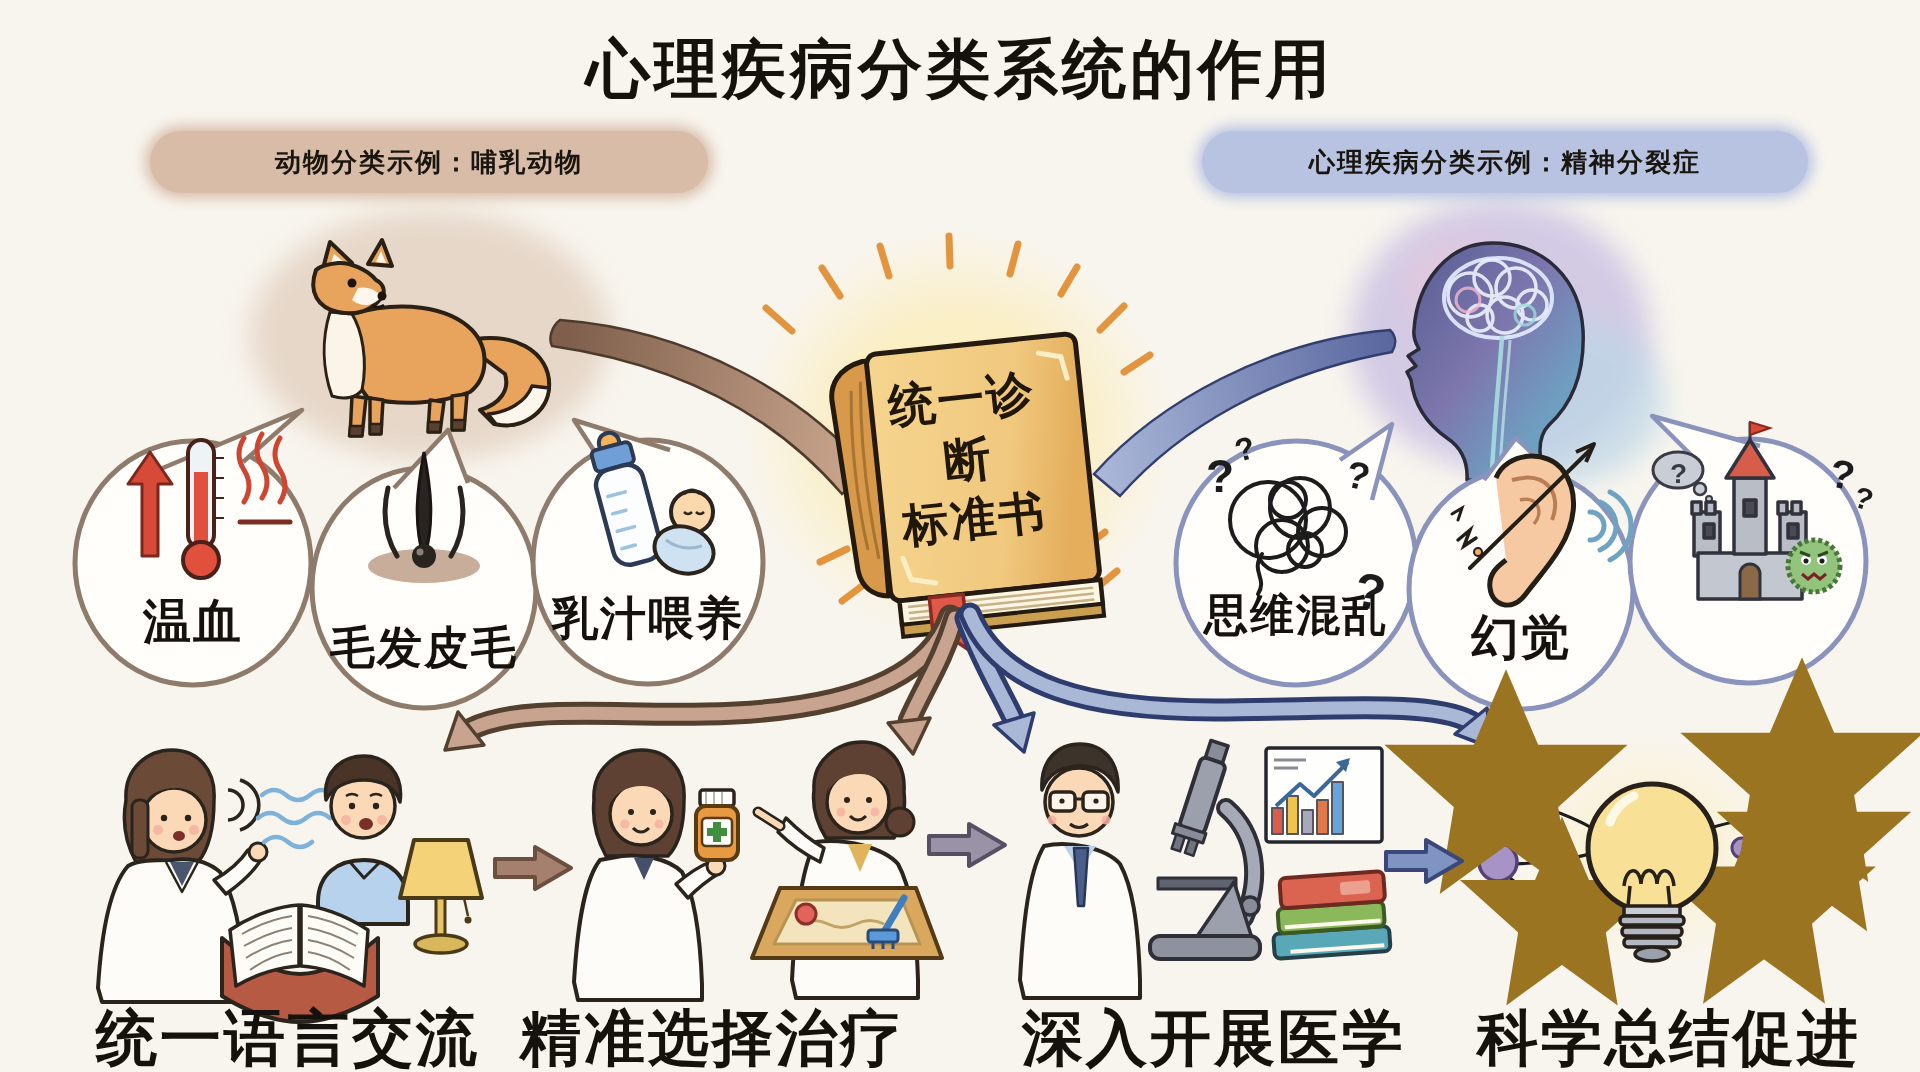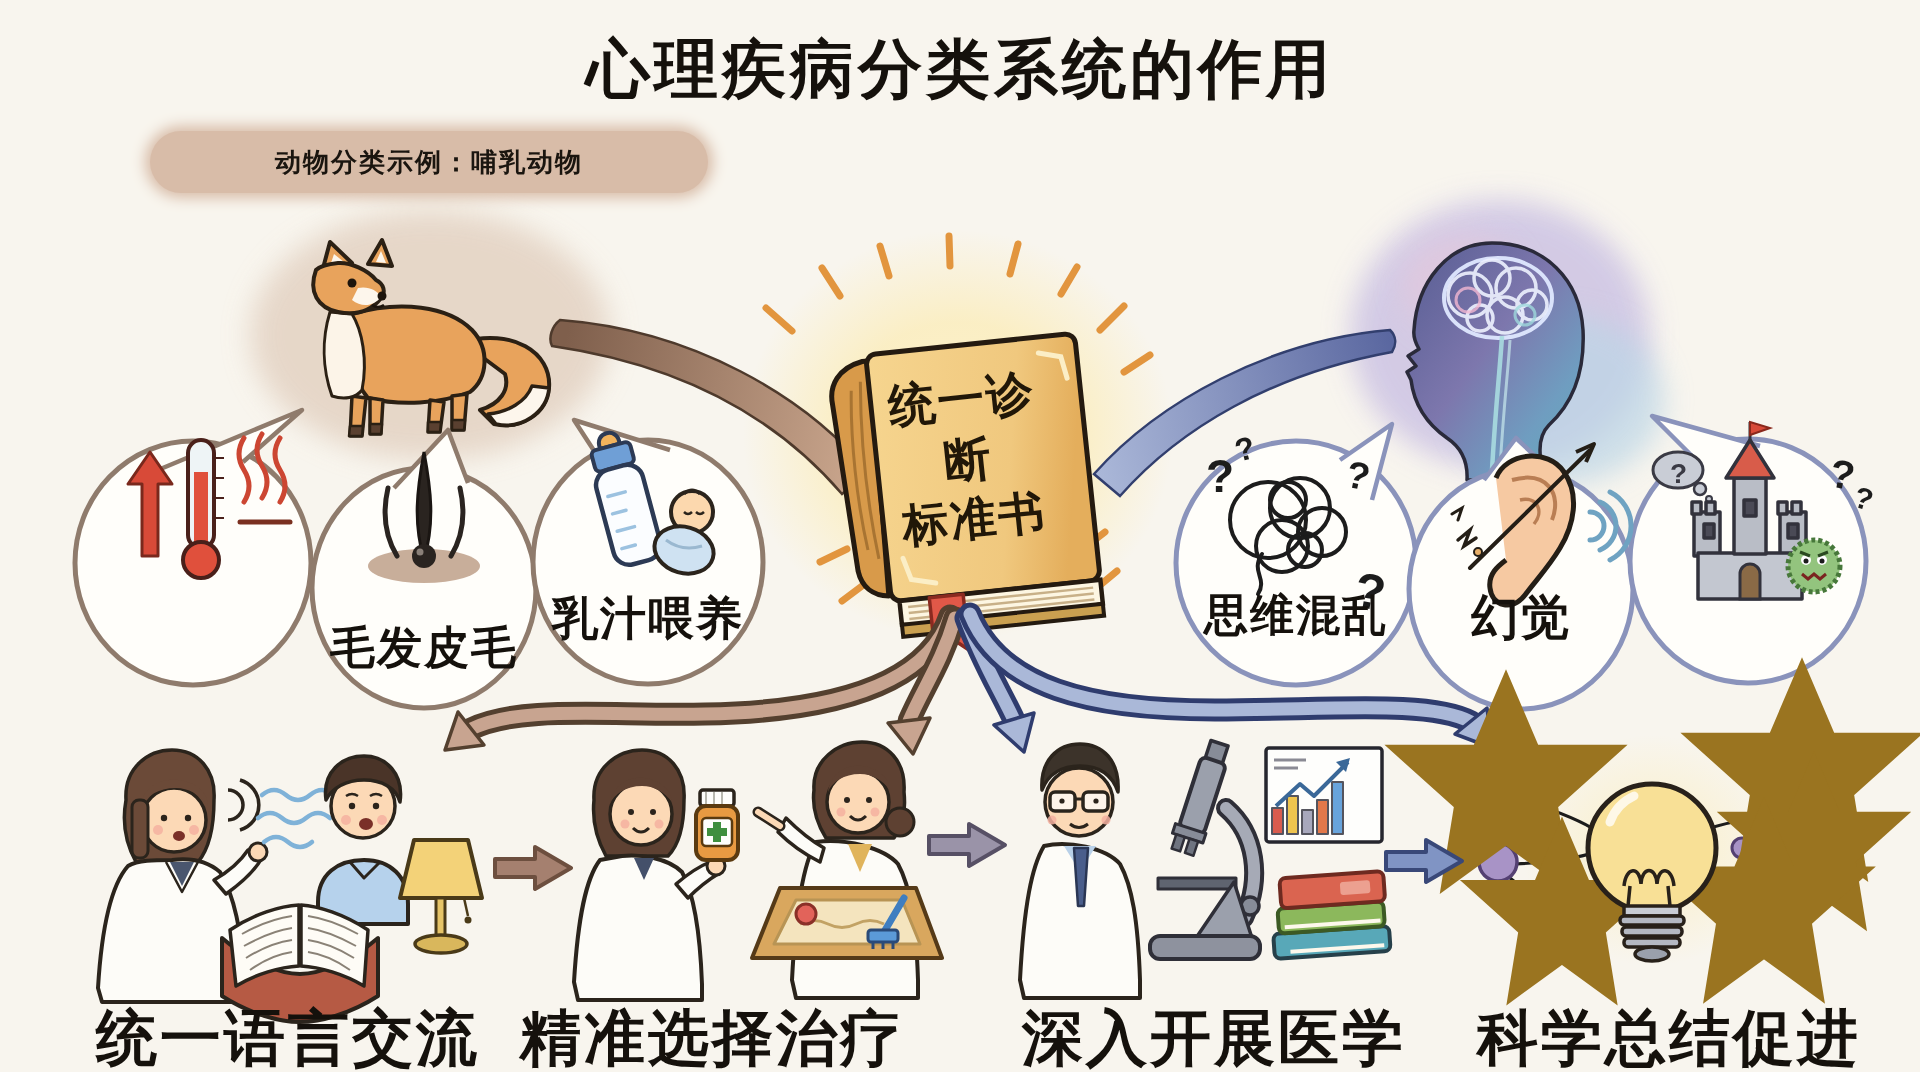--- a/index.html
+++ b/index.html
@@ -489,29 +489,33 @@
       <use href="#fatArrow" transform="translate(967,845)" fill="#9a93a8" stroke="#575065" stroke-width="4"></use>
       <use href="#fatArrow" transform="translate(1424,861)" fill="#8094c4" stroke="#394878" stroke-width="4"></use>
     </g>
   </svg>
 
   <div class="abs page-title">心理疾病分类系统的作用</div>
 
   <div class="abs pill pill-left">
     <span>动物分类示例：哺乳动物</span>
   </div>
+  <div class="abs pill pill-right">
+    <span>心理疾病分类示例：精神分裂症</span>
+  </div>
 
   <div class="abs book-title">
     <div class="l1">统一诊断</div>
     <div class="l2">标准书</div>
   </div>
 
+  <div class="abs bubble-label" style="left:85px;top:590px;width:216px;font-size:48px">温血</div>
   <div class="abs bubble-label" style="left:316px;top:618px;width:216px;font-size:45px">毛发皮毛</div>
   <div class="abs bubble-label" style="left:540px;top:588px;width:216px;font-size:46px">乳汁喂养</div>
 
   <div class="abs bubble-label" style="left:1188px;top:586px;width:216px;font-size:44px">思维混乱</div>
-  <div class="abs bubble-label" style="left:1413px;top:586px;width:216px;font-size:48px">幻觉</div>
+  <div class="abs bubble-label" style="left:1413px;top:606px;width:216px;font-size:48px">幻觉</div>
 
   <div class="abs caption" style="left:88px;top:998px;width:400px">统一语言交流病情</div>
   <div class="abs caption" style="left:512px;top:998px;width:400px">精准选择治疗方式</div>
   <div class="abs caption" style="left:1014px;top:998px;width:400px">深入开展医学研究</div>
   <div class="abs caption" style="left:1469px;top:998px;width:400px">科学总结促进发展</div>
 </div>
 
 </body></html>

